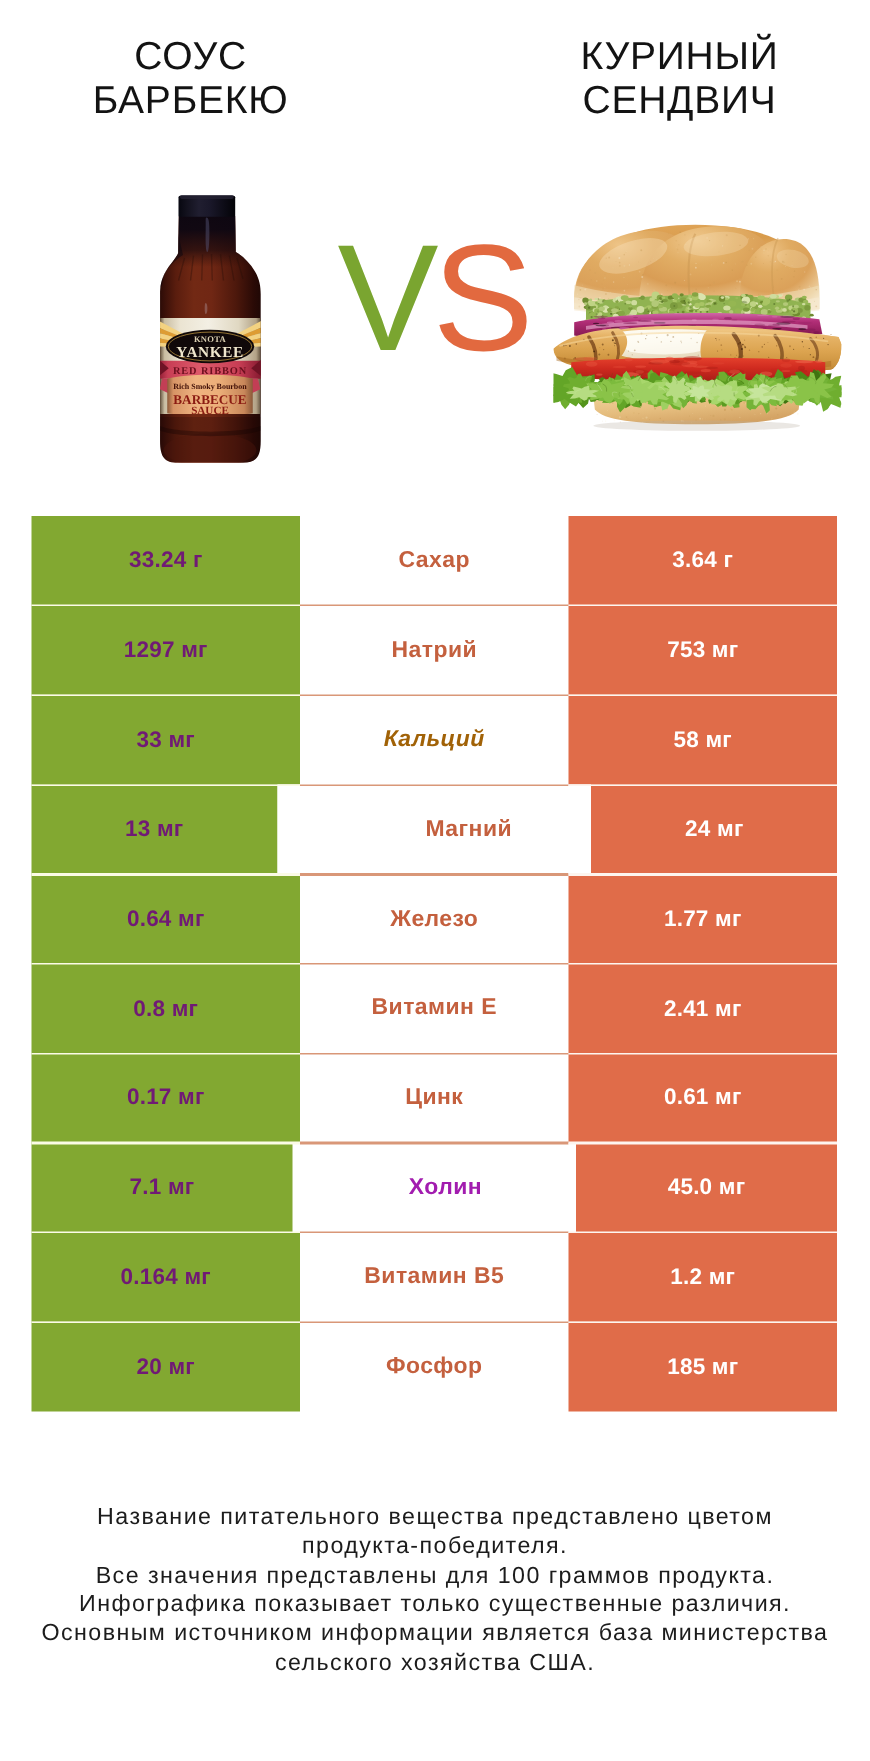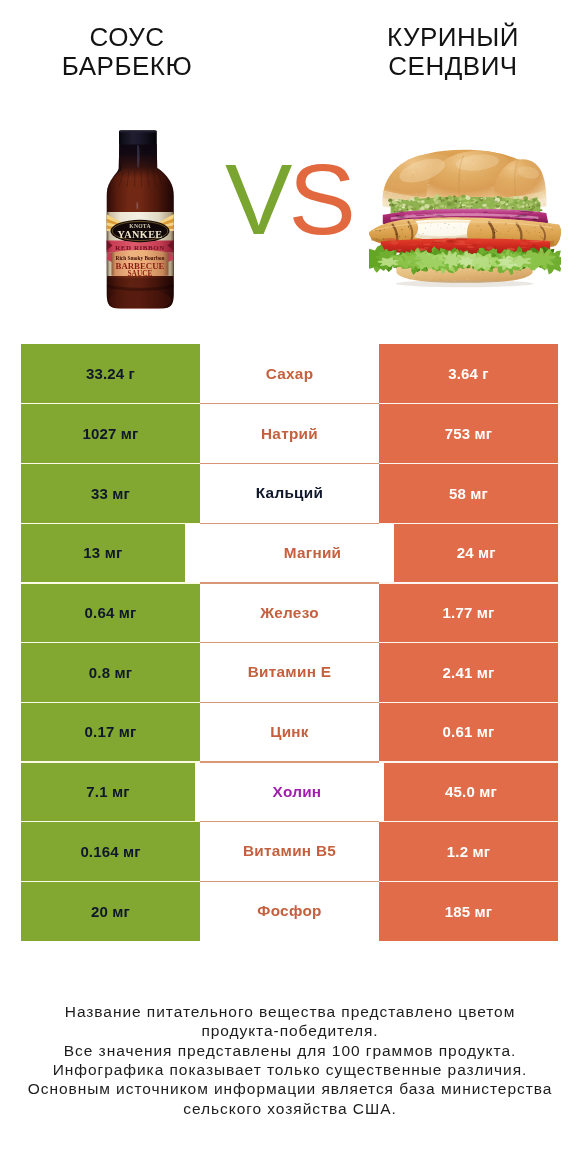--- a/index.html
+++ b/index.html
@@ -15,21 +15,21 @@
   .sandwich{position:absolute;left:369px;top:141px;width:192px;height:149.7px;}
 
   .vs{position:absolute;left:225px;top:149px;font-size:101px;line-height:101px;
       font-weight:400;letter-spacing:-4px;}
   .vs .v{color:#7aa530;}
   .vs .s{color:#e2693f;}
 
   .table{position:absolute;left:21px;top:344px;width:537px;}
   .row{display:flex;height:59.7px;}
   .cell{display:flex;align-items:center;justify-content:center;font-size:15px;font-weight:700;width:179px;letter-spacing:0.15px;}
-  .c-left{background:#82a831;color:#0f172a;}
+  .c-left{background:#82a831;color:#701a75;}
   .c-mid{background:#fff;}
   .c-mid{font-size:15.3px;letter-spacing:0.3px;}
   .c-right{background:#e06c49;color:#fff;}
   .sep-l{position:absolute;left:0;width:179px;height:1.3px;background:#fbfbe6;}
   .sep-m{position:absolute;left:179px;width:179px;height:1.3px;background:#d99778;}
   .sep-r{position:absolute;left:358px;width:179px;height:1.3px;background:#fdf5ef;}
 
   .note{position:absolute;left:0;top:1002px;width:580px;text-align:center;
         font-size:15.5px;line-height:19.35px;color:#1c1c1c;letter-spacing:0.95px;white-space:pre;}
 </style>
@@ -1252,27 +1252,27 @@
 
   <div class="vs"><span class="v">V</span><span class="s">S</span></div>
 
   <div class="table" id="table" style="position: relative;">
       <div class="row">
         <div class="cell c-left">33.24 г</div>
         <div class="cell c-mid" style="color: rgb(196, 96, 62);">Сахар</div>
         <div class="cell c-right">3.64 г</div>
       </div>
       <div class="row">
-        <div class="cell c-left">1027 мг</div>
+        <div class="cell c-left">1297 мг</div>
         <div class="cell c-mid" style="color: rgb(196, 96, 62);">Натрий</div>
         <div class="cell c-right">753 мг</div>
       </div>
       <div class="row">
         <div class="cell c-left">33 мг</div>
-        <div class="cell c-mid" style="color: #0f172a;">Кальций</div>
+        <div class="cell c-mid" style="color: #a16207; font-style: italic;">Кальций</div>
         <div class="cell c-right">58 мг</div>
       </div>
       <div class="row">
         <div class="cell c-left">13 мг</div>
         <div class="cell c-mid" style="color: rgb(196, 96, 62); padding-left: 46px;">Магний</div>
         <div class="cell c-right">24 мг</div>
       </div>
       <div class="row">
         <div class="cell c-left">0.64 мг</div>
         <div class="cell c-mid" style="color: rgb(196, 96, 62);">Железо</div>

